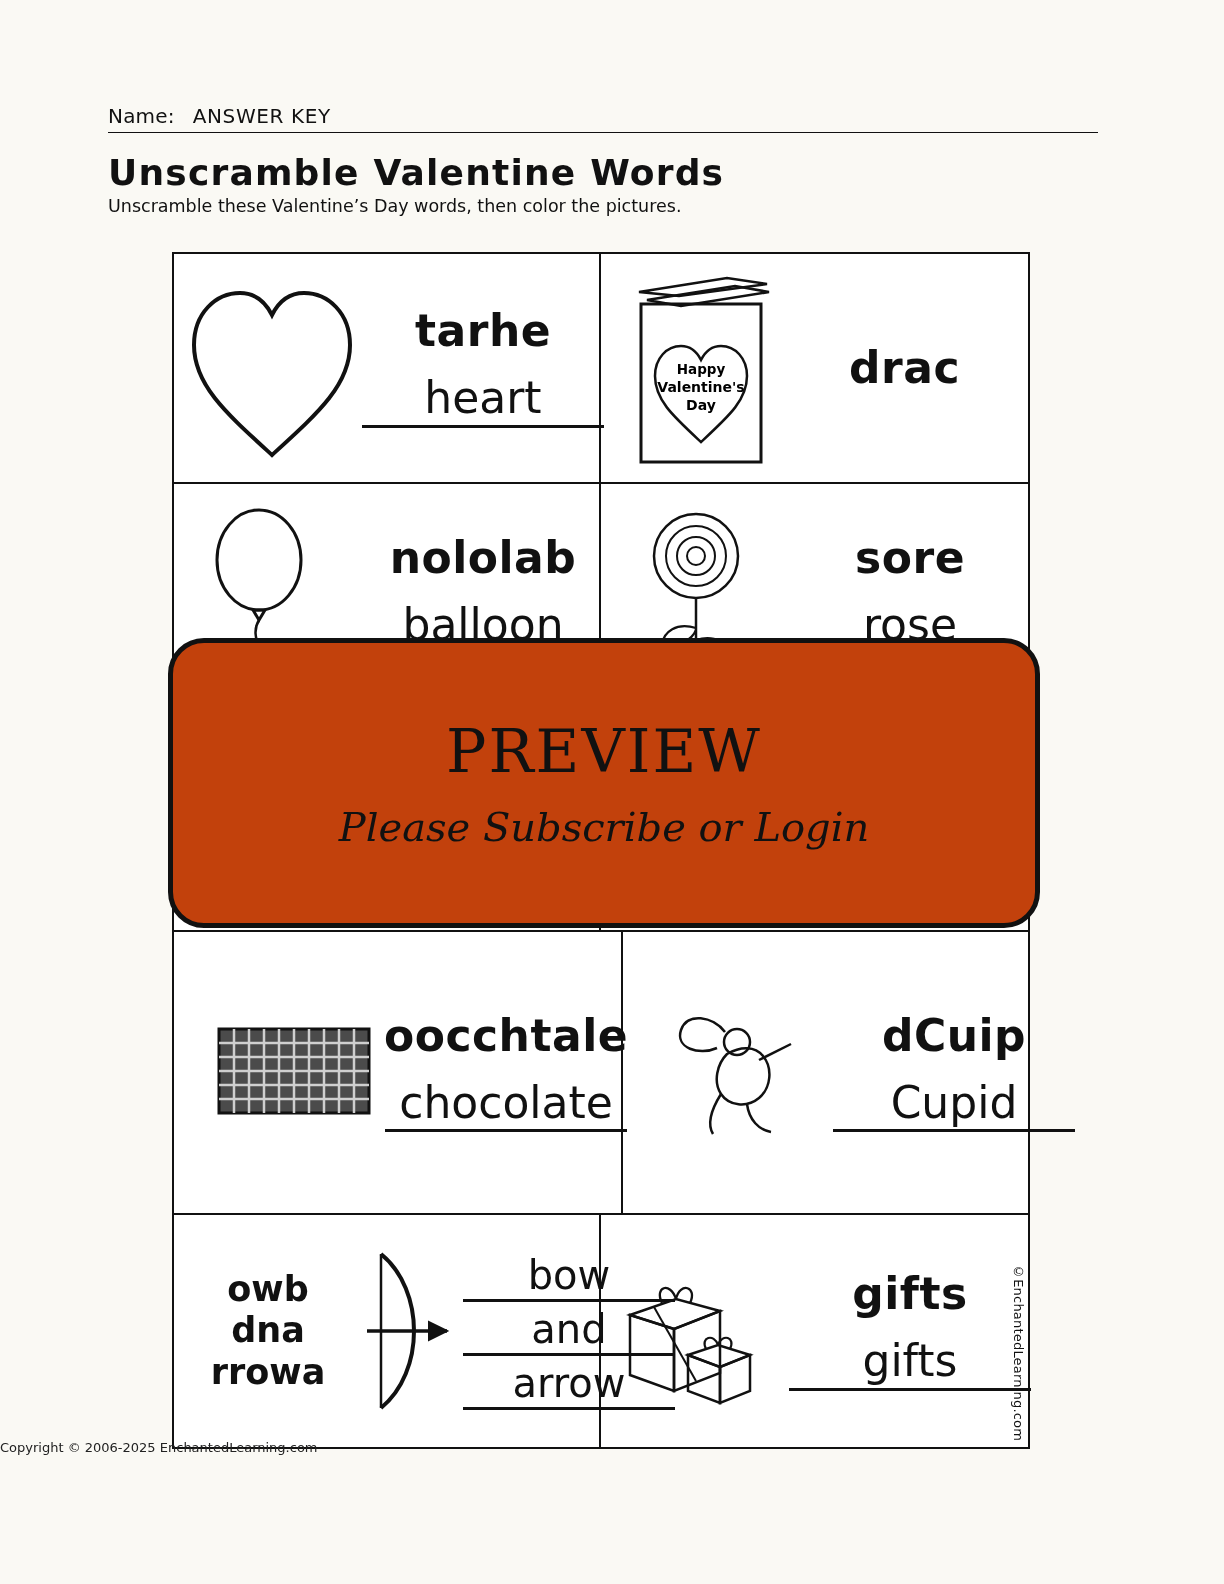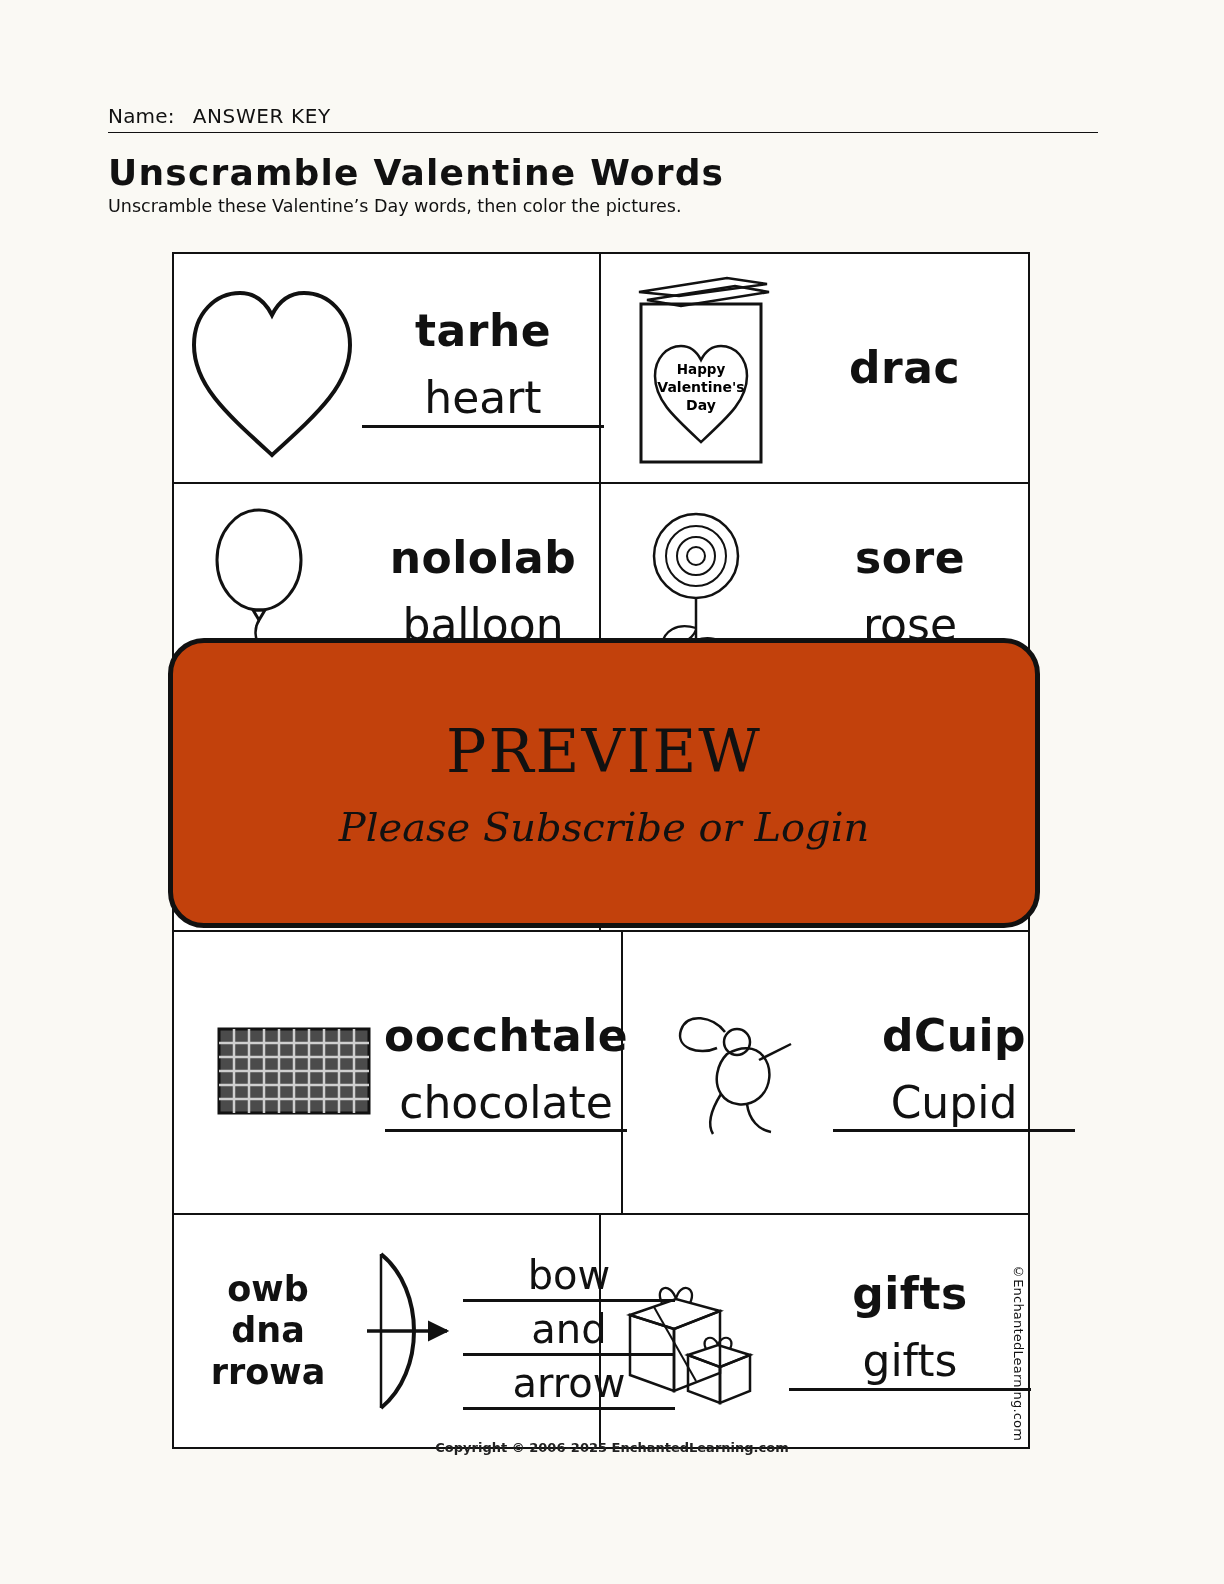--- a/index.html
+++ b/index.html
@@ -166,24 +166,22 @@
     font-size: 13px;
     letter-spacing: .2px;
   }
 
   
   .copyright {
     position: absolute;
     left: 0;
     right: 0;
     top: 1440px;
-    text-align: center;
     font-size: 13px;
     color: #222;
-    font-weight: bold;
   }
 
   
   .preview-box {
     position: absolute;
     left: 168px;
     top: 638px;
     width: 872px;
     height: 290px;
     background: #c2410c;

